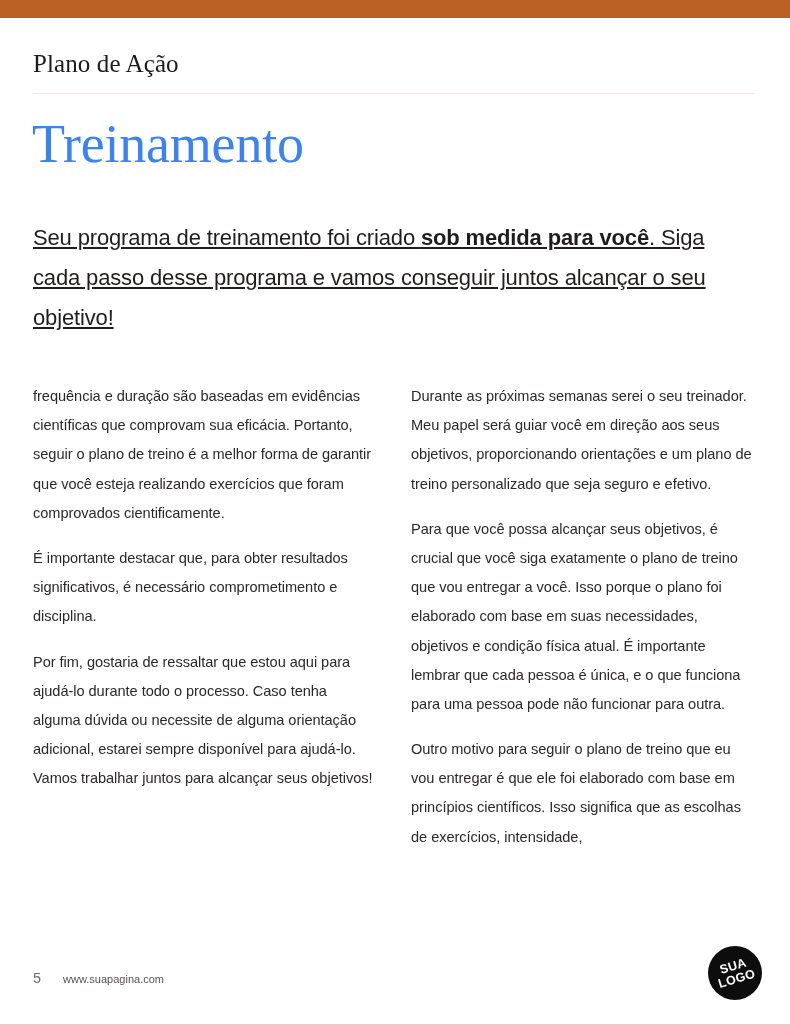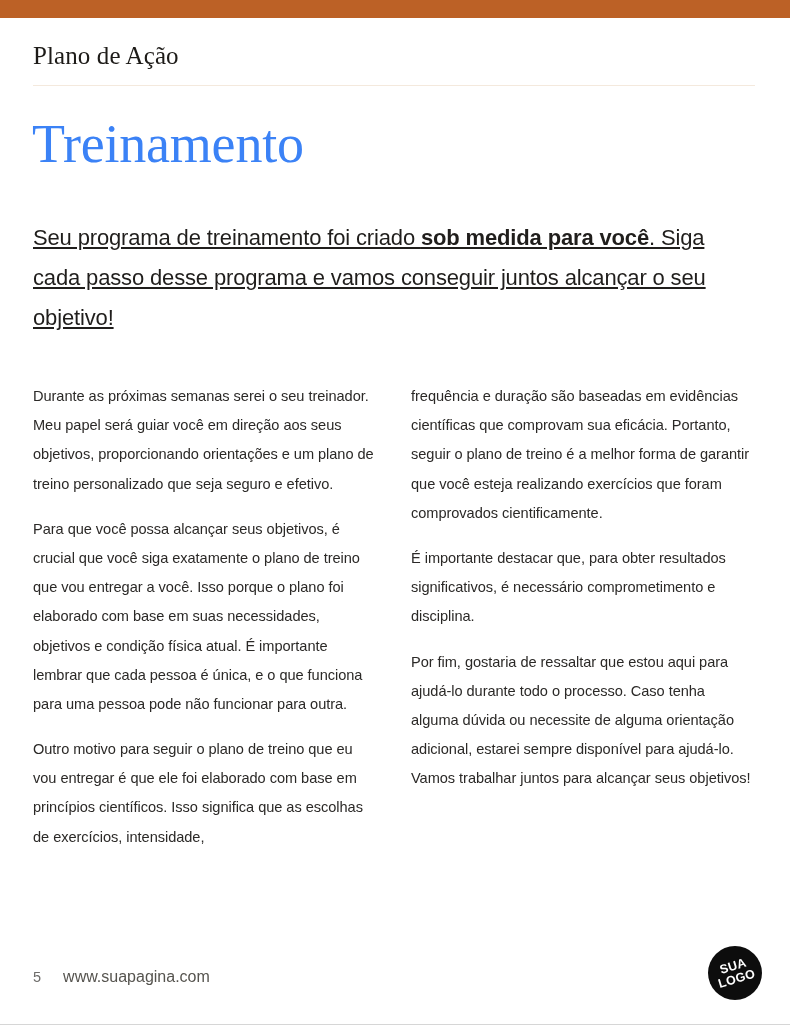--- a/index.html
+++ b/index.html
@@ -37,20 +37,21 @@
     width: 722px;
   }
 
   .kicker {
     font-family: "Liberation Serif", serif;
     font-size: 25px;
     line-height: 1.15;
     color: #1d1b18;
     letter-spacing: 0.1px;
     white-space: nowrap;
+    margin-top: 8px;
   }
 
   .rule {
     margin-top: 14px;
     width: 722px;
     height: 1px;
     background: #f4e9dd;
   }
 
   
@@ -119,21 +120,21 @@
     align-items: baseline;
     gap: 22px;
   }
 
   .page-number {
     font-size: 14.5px;
     color: #6d6c6a;
   }
 
   .site-url {
-    font-size: 16px;
+    font-size: 11px;
     color: #56544f;
   }
 
   
   .logo-badge {
     position: absolute;
     right: 28px;
     bottom: 24px;
     width: 54px;
     height: 54px;
@@ -172,29 +173,29 @@
 
   <div class="title">Treinamento</div>
 
   <div class="intro">
     <span>Seu programa de treinamento foi criado </span><b>sob medida para você</b><span>. Siga cada passo desse programa e vamos conseguir juntos alcançar o seu objetivo!</span>
   </div>
 
   <div class="columns">
 
     <div class="column">
+      <p>frequência e duração são baseadas em evidências científicas que comprovam sua eficácia. Portanto, seguir o plano de treino é a melhor forma de garantir que você esteja realizando exercícios que foram comprovados cientificamente.</p>
+      <p>É importante destacar que, para obter resultados significativos, é necessário comprometimento e disciplina.</p>
+      <p>Por fim, gostaria de ressaltar que estou aqui para ajudá-lo durante todo o processo. Caso tenha alguma dúvida ou necessite de alguma orientação adicional, estarei sempre disponível para ajudá-lo. Vamos trabalhar juntos para alcançar seus objetivos!</p>
+    </div>
+
+    <div class="column">
       <p>Durante as próximas semanas serei o seu treinador. Meu papel será guiar você em direção aos seus objetivos, proporcionando orientações e um plano de treino personalizado que seja seguro e efetivo.</p>
       <p>Para que você possa alcançar seus objetivos, é crucial que você siga exatamente o plano de treino que vou entregar a você. Isso porque o plano foi elaborado com base em suas necessidades, objetivos e condição física atual. É importante lembrar que cada pessoa é única, e o que funciona para uma pessoa pode não funcionar para outra.</p>
       <p>Outro motivo para seguir o plano de treino que eu vou entregar é que ele foi elaborado com base em princípios científicos. Isso significa que as escolhas de exercícios, intensidade,</p>
-    </div>
-
-    <div class="column">
-      <p>frequência e duração são baseadas em evidências científicas que comprovam sua eficácia. Portanto, seguir o plano de treino é a melhor forma de garantir que você esteja realizando exercícios que foram comprovados cientificamente.</p>
-      <p>É importante destacar que, para obter resultados significativos, é necessário comprometimento e disciplina.</p>
-      <p>Por fim, gostaria de ressaltar que estou aqui para ajudá-lo durante todo o processo. Caso tenha alguma dúvida ou necessite de alguma orientação adicional, estarei sempre disponível para ajudá-lo. Vamos trabalhar juntos para alcançar seus objetivos!</p>
     </div>
 
   </div>
 
   <div class="footer">
     <span class="page-number">5</span>
     <span class="site-url">www.suapagina.com</span>
   </div>
 
   <div class="logo-badge">

